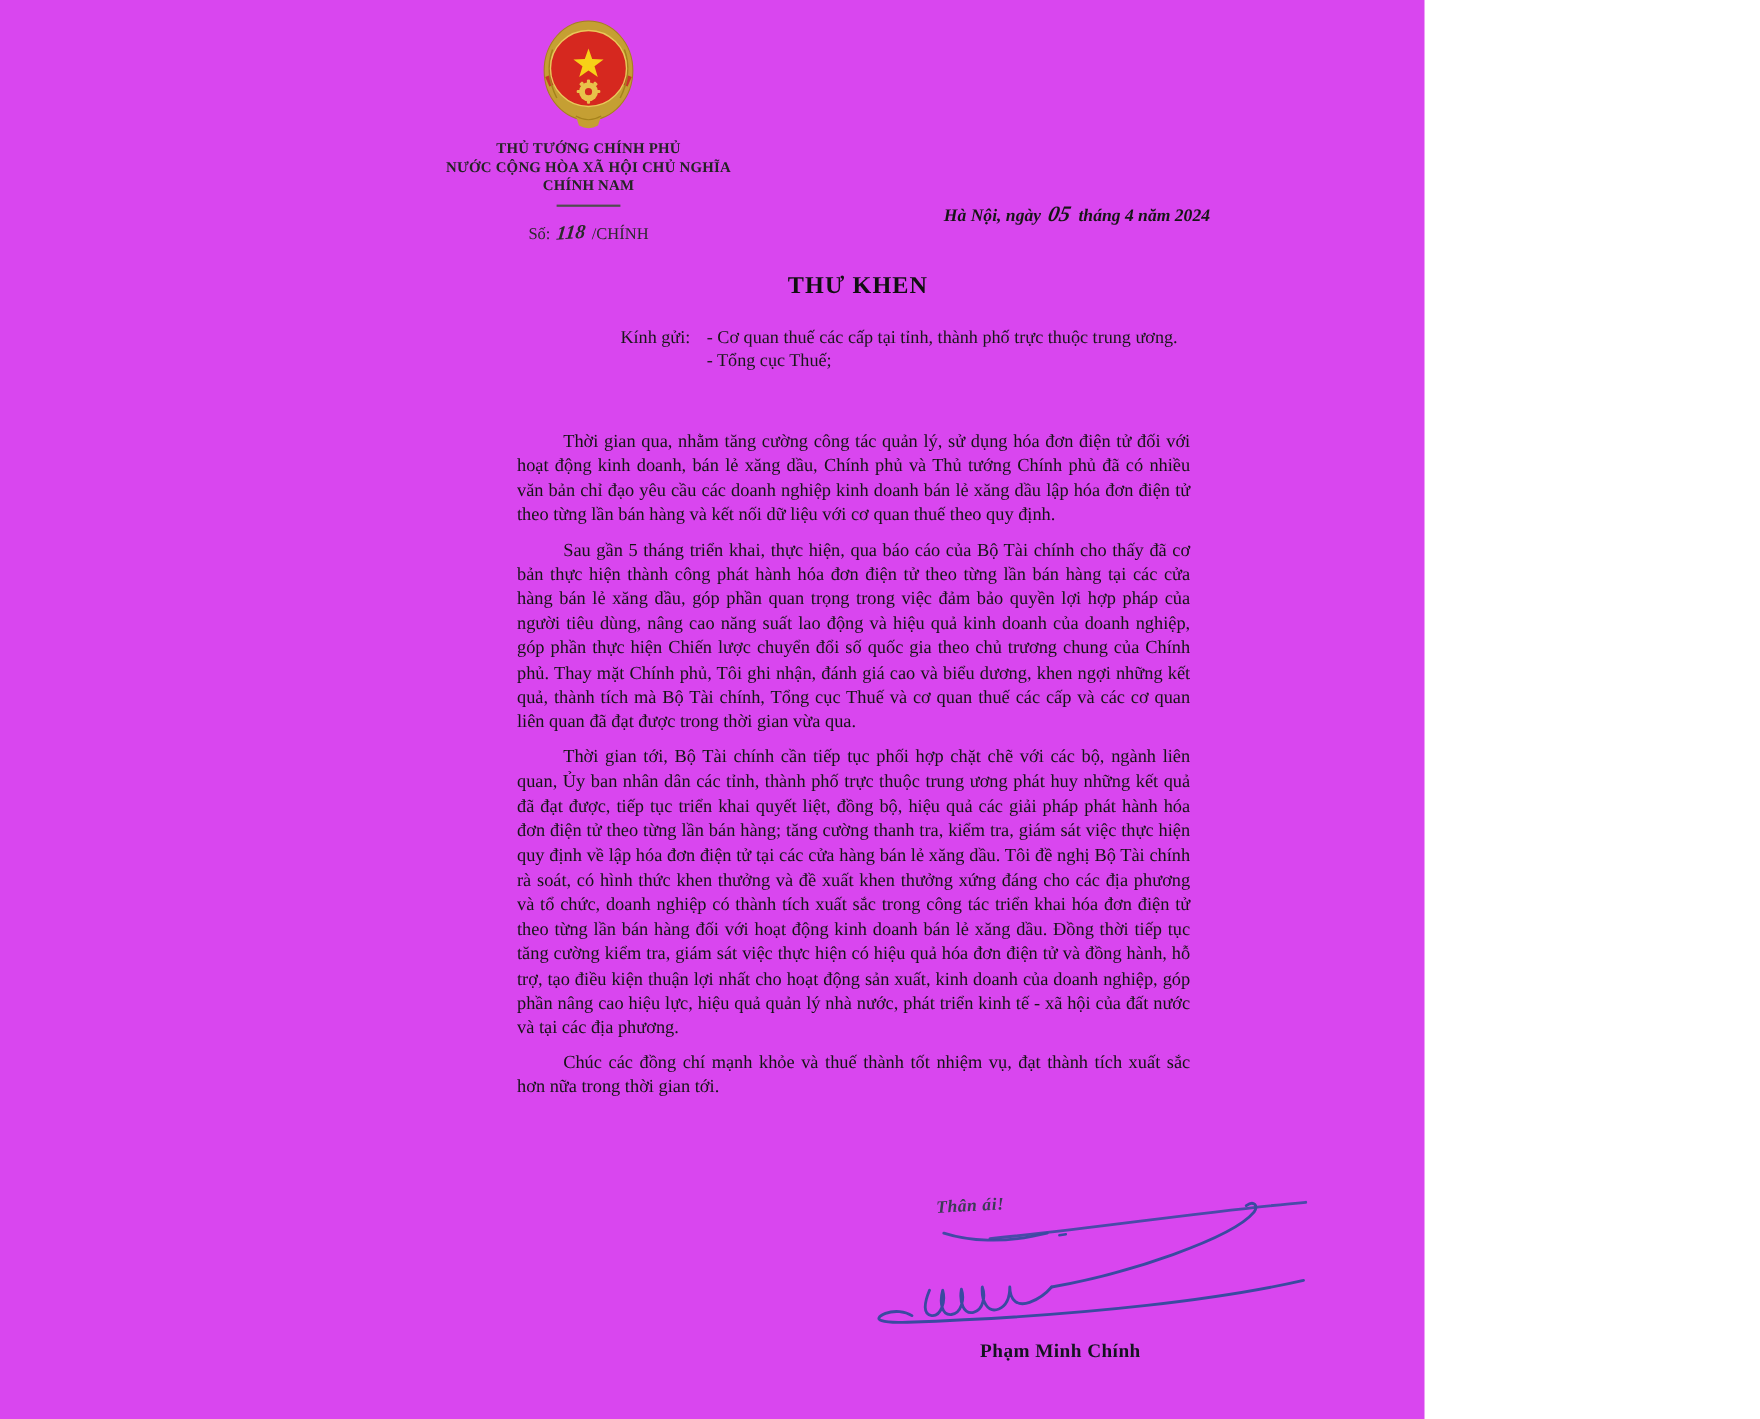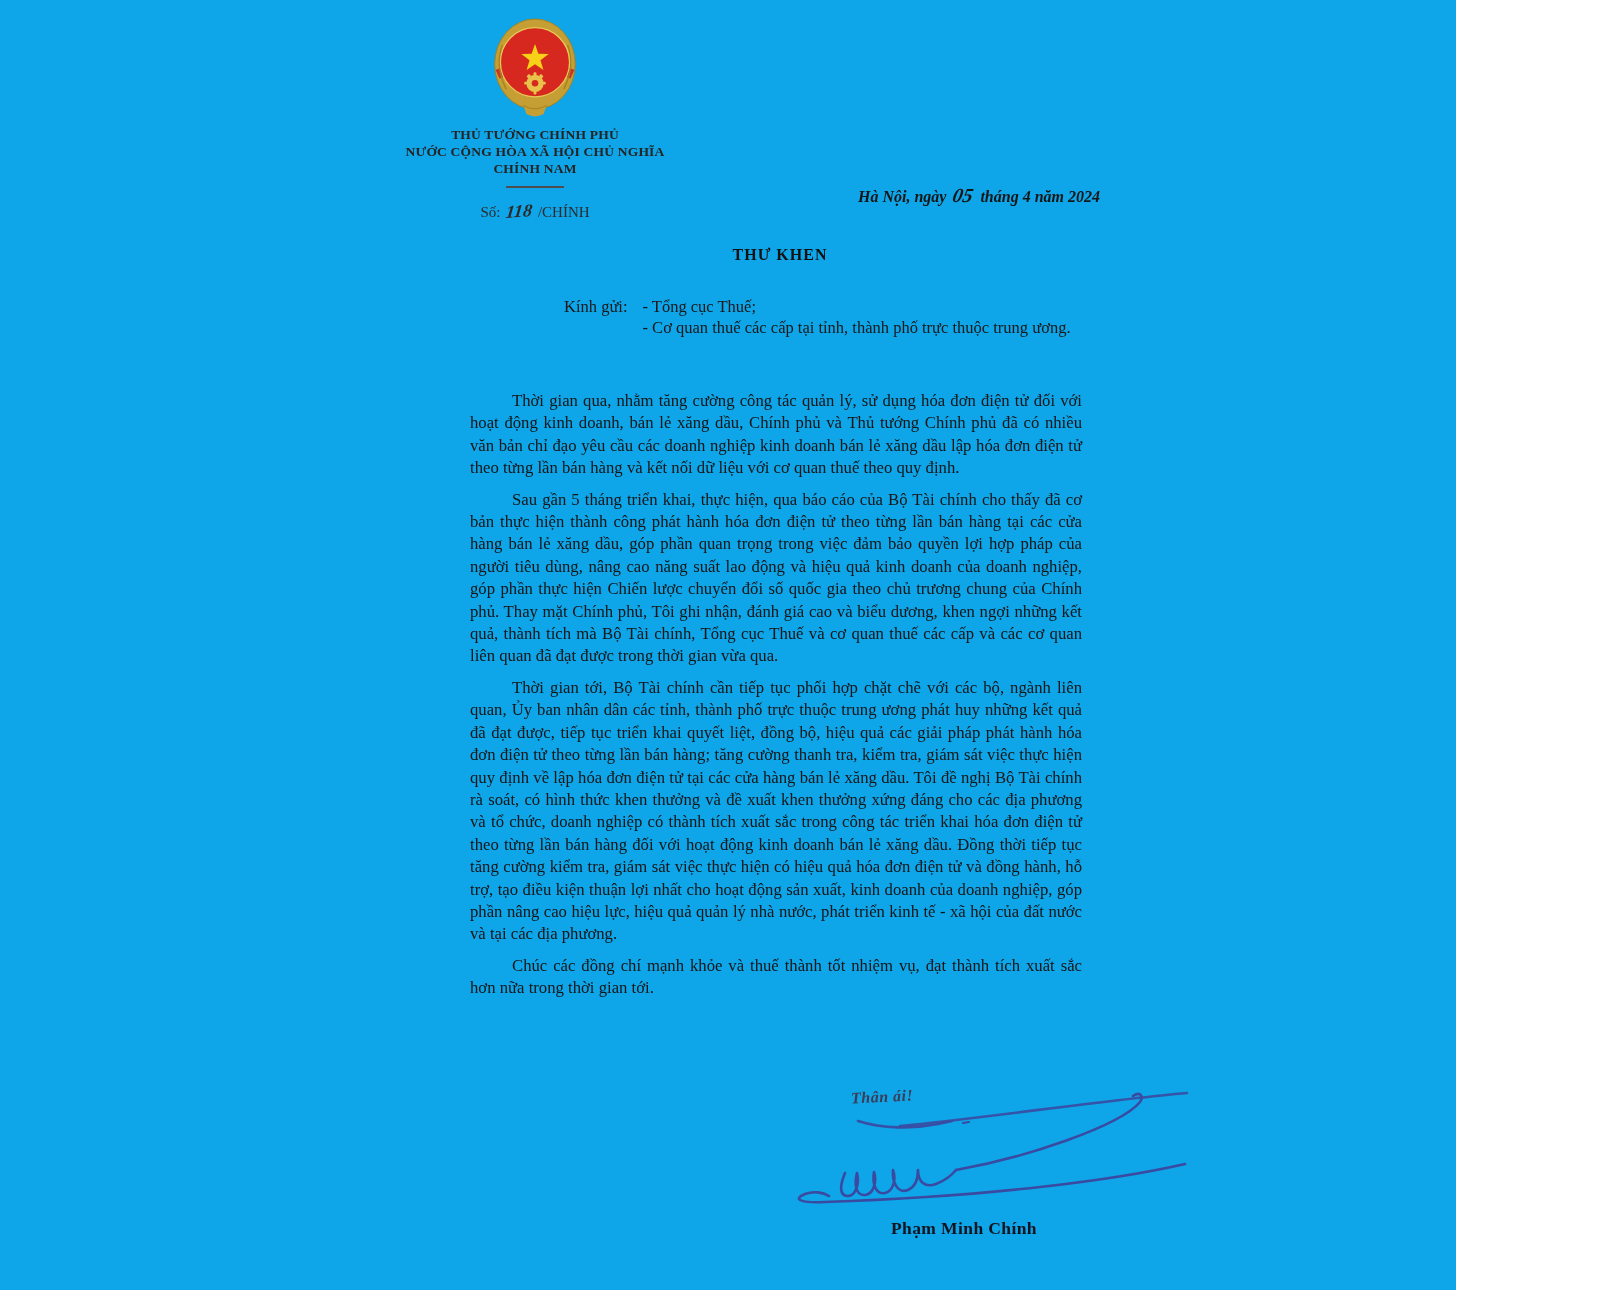--- a/index.html
+++ b/index.html
@@ -1,17 +1,17 @@
 <!DOCTYPE html>
 <html><head>
 <meta charset="utf-8">
 <style>
   html,body{margin:0;padding:0;background:#ffffff;}
   .canvas{
-    position:relative;width:1456px;height:1290px;background:#0ea5e9;
+    position:relative;width:1295px;height:1290px;background:#d946ef;
     font-family:"Liberation Serif", serif;color:#1a1a1a;overflow:hidden;
   }
 
   
   .letterhead{position:absolute;left:390px;top:16px;width:290px;text-align:center;}
   .emblem{width:96px;height:104px;display:block;margin:0 auto 6px auto;}
   .agency-line{font-weight:bold;font-size:13.5px;line-height:17px;color:#242424;letter-spacing:.2px;}
   .divider{width:58px;border-top:2.5px solid #4e4e4e;margin:9px auto 0 auto;}
   .doc-number{margin-top:13px;font-size:15px;color:#2b2b2b;}
   .hand{display:inline-block;font-style:italic;font-weight:bold;transform:skewX(-10deg) rotate(-4deg);}
@@ -20,21 +20,21 @@
   
   .date-line{
     position:absolute;left:780px;top:184px;width:320px;text-align:right;
     font-style:italic;font-weight:bold;font-size:16px;color:#161616;white-space:nowrap;
   }
   .date-line .hand{font-size:20px;margin:0 3px;transform:skewX(-12deg);}
 
   
   .title{
     position:absolute;left:470px;top:246px;width:620px;margin:0;text-align:center;
-    font-size:16px;font-weight:bold;letter-spacing:1px;color:#101010;
+    font-size:22px;font-weight:bold;letter-spacing:1px;color:#101010;
   }
   .recipients{position:absolute;left:524px;top:297px;display:flex;gap:15px;font-size:16.5px;line-height:20.5px;color:#181818;}
   .recipients .label{white-space:nowrap;margin-left:40px;}
   .recipients .items div{white-space:nowrap;}
 
   
   .body-text{
     position:absolute;left:470px;top:390px;width:612px;
     font-size:16.7px;line-height:22.4px;text-align:justify;color:#151515;
   }
@@ -103,22 +103,22 @@
     <span>Hà Nội, ngày</span>
     <span class="hand">05</span>
     <span>tháng 4 năm 2024</span>
   </div>
 
   <h1 class="title">THƯ KHEN</h1>
 
   <div class="recipients">
     <span class="label">Kính gửi:</span>
     <div class="items">
+      <div>- Cơ quan thuế các cấp tại tỉnh, thành phố trực thuộc trung ương.</div>
       <div>- Tổng cục Thuế;</div>
-      <div>- Cơ quan thuế các cấp tại tỉnh, thành phố trực thuộc trung ương.</div>
     </div>
   </div>
 
   <div class="body-text">
     <p>Thời gian qua, nhằm tăng cường công tác quản lý, sử dụng hóa đơn điện tử đối với hoạt động kinh doanh, bán lẻ xăng dầu, Chính phủ và Thủ tướng Chính phủ đã có nhiều văn bản chỉ đạo yêu cầu các doanh nghiệp kinh doanh bán lẻ xăng dầu lập hóa đơn điện tử theo từng lần bán hàng và kết nối dữ liệu với cơ quan thuế theo quy định.</p>
     <p>Sau gần 5 tháng triển khai, thực hiện, qua báo cáo của Bộ Tài chính cho thấy đã cơ bản thực hiện thành công phát hành hóa đơn điện tử theo từng lần bán hàng tại các cửa hàng bán lẻ xăng dầu, góp phần quan trọng trong việc đảm bảo quyền lợi hợp pháp của người tiêu dùng, nâng cao năng suất lao động và hiệu quả kinh doanh của doanh nghiệp, góp phần thực hiện Chiến lược chuyển đổi số quốc gia theo chủ trương chung của Chính phủ. Thay mặt Chính phủ, Tôi ghi nhận, đánh giá cao và biểu dương, khen ngợi những kết quả, thành tích mà Bộ Tài chính, Tổng cục Thuế và cơ quan thuế các cấp và các cơ quan liên quan đã đạt được trong thời gian vừa qua.</p>
     <p>Thời gian tới, Bộ Tài chính cần tiếp tục phối hợp chặt chẽ với các bộ, ngành liên quan, Ủy ban nhân dân các tỉnh, thành phố trực thuộc trung ương phát huy những kết quả đã đạt được, tiếp tục triển khai quyết liệt, đồng bộ, hiệu quả các giải pháp phát hành hóa đơn điện tử theo từng lần bán hàng; tăng cường thanh tra, kiểm tra, giám sát việc thực hiện quy định về lập hóa đơn điện tử tại các cửa hàng bán lẻ xăng dầu. Tôi đề nghị Bộ Tài chính rà soát, có hình thức khen thưởng và đề xuất khen thưởng xứng đáng cho các địa phương và tổ chức, doanh nghiệp có thành tích xuất sắc trong công tác triển khai hóa đơn điện tử theo từng lần bán hàng đối với hoạt động kinh doanh bán lẻ xăng dầu. Đồng thời tiếp tục tăng cường kiểm tra, giám sát việc thực hiện có hiệu quả hóa đơn điện tử và đồng hành, hỗ trợ, tạo điều kiện thuận lợi nhất cho hoạt động sản xuất, kinh doanh của doanh nghiệp, góp phần nâng cao hiệu lực, hiệu quả quản lý nhà nước, phát triển kinh tế - xã hội của đất nước và tại các địa phương.</p>
     <p>Chúc các đồng chí mạnh khỏe và thuế thành tốt nhiệm vụ, đạt thành tích xuất sắc hơn nữa trong thời gian tới.</p>
   </div>
 

